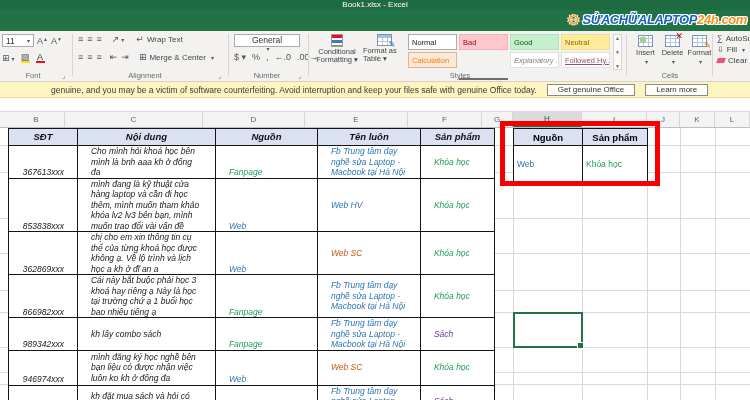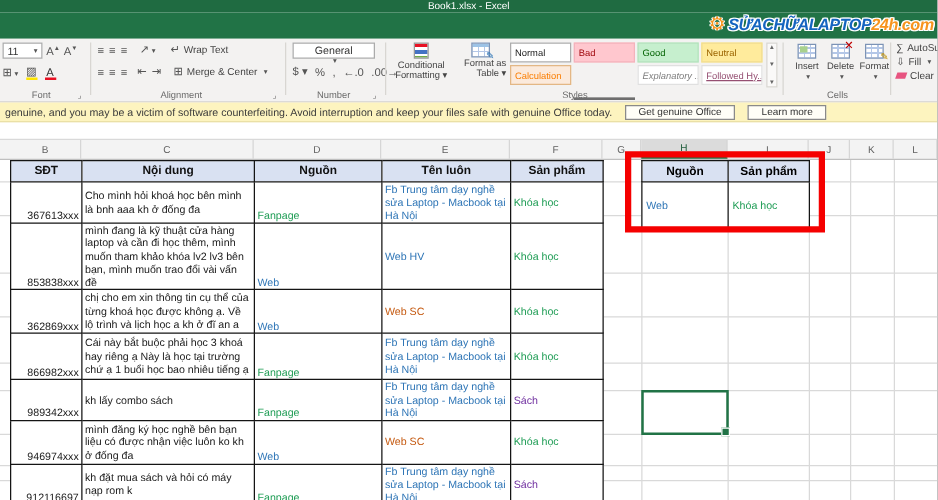--- a/index.html
+++ b/index.html
@@ -65,39 +65,39 @@
   .ico-fat { width:15px; height:12px; border:1px solid #7C93B5; position:relative; background:
     linear-gradient(#9DC3E6 0 3px, transparent 3px),
     repeating-linear-gradient(90deg,transparent 0 4px,#B4C7E7 4px 5px),
     repeating-linear-gradient(0deg,transparent 0 3px,#B4C7E7 3px 4px), #fff; }
   .ico-fat::after { content:"✎"; position:absolute; right:-5px; bottom:-4px; font-size:8px; color:#2E75B6; }
   .stackbtn { display:flex; align-items:center; gap:3px; font-size:8px; color:#444; margin-bottom:2px; white-space:nowrap; }
   .eraser { display:inline-block; width:8px; height:5px; background:#E75480; transform:skewX(-20deg); }
 
   
   .warnbar { left:0; top:82px; width:750px; height:16px; background:#FDF4BF;
-    border-bottom:1px solid #E3D99F; display:flex; align-items:center; font-size:8.5px; color:#3B3B3B; }
+    border-bottom:1px solid #E3D99F; display:flex; align-items:center; font-size:8.5px; color:#3B3B3B;padding-left:47px; }
   .warnbtn { border:1px solid #8A8A8A; background:#FFFEF7; font-size:8px; color:#333;
     height:12px; line-height:10px; padding:0 10px; margin-left:10px; white-space:nowrap; }
 
   .formulabar { left:0; top:98px; width:750px; height:14px; background:#fff; border-bottom:1px solid #D9D9D9; }
 
   
   .colstrip { left:0; top:112px; width:750px; height:16px; background:#F3F3F3; border-bottom:1px solid #BFBFBF; }
   .colletter { position:absolute; top:0; height:15px; font-size:8px; color:#616161;
     display:flex; align-items:center; justify-content:center; border-right:1px solid #D6D6D6; }
   .colletter.sel { background:#DBDBDB; border-bottom:2px solid #217346; color:#1E5C3A; }
   .gridarea { left:0; top:128px; width:750px; height:272px; background:#fff; }
   .vline { position:absolute; top:128px; bottom:0; width:1px; background:#D9D9D9; z-index:1; }
   .hline { position:absolute; left:0; width:750px; height:1px; background:#D9D9D9; z-index:1; }
 
   table.datatable { position:absolute; left:8px; top:128px; border-collapse:collapse;
     table-layout:fixed; background:#fff; z-index:2; }
   table.datatable td, table.datatable th { border:1px solid #141414; overflow:hidden;
-    font-size:8.5px; line-height:10.5px; padding:0 2px; }
+    font-size:8.5px; line-height:10.5px; padding:0 13px;font-style:italic; }
   table.datatable th { background:#D9E1F2; font-size:9.5px; font-weight:bold; color:#111; text-align:center; }
   td.c-phone { text-align:right; vertical-align:bottom; font-size:9px; color:#1A1A1A; padding-right:3px; }
   td.c-content { vertical-align:middle; color:#1A1A1A;margin-top:12px; }
   td.c-src { vertical-align:bottom; }
   td.c-name { vertical-align:middle; }
   td.c-prod { vertical-align:middle; }
 
   table.sidetable { position:absolute; left:513px; top:128px; border-collapse:collapse;
     table-layout:fixed; background:#fff; z-index:2; }
   table.sidetable td, table.sidetable th { border:1px solid #141414; font-size:8.5px; padding:0 3px; overflow:hidden; }
@@ -188,21 +188,21 @@
     <span class="glabel" style="left:240px; width:54px;">Number</span>
     <span class="launcher" style="left:298px;">⌟</span>
     <span class="gsep" style="left:308px;"></span>
 
     <div class="cellsbtn abs" style="left:314px; top:3px; width:46px;">
       <span class="ico-cf"></span>
       <span style="text-align:center; line-height:8px;">Conditional Formatting ▾</span>
     </div>
     <div class="cellsbtn abs" style="left:363px; top:3px; width:42px;">
       <span class="ico-fat"></span>
-      <span style="text-align:right; line-height:8px;">Format as Table ▾</span>
+      <span style="text-align:left; line-height:8px;">Format as Table ▾</span>
     </div>
     <div class="chips" id="style-chips">
         <span class="chip" style="background: rgb(255, 255, 255); color: rgb(26, 26, 26); border: 1px solid rgb(172, 172, 172); font-weight: normal;">Normal</span>
         <span class="chip" style="background: rgb(255, 199, 206); color: rgb(156, 0, 6); border: 1px solid rgb(244, 179, 188);">Bad</span>
         <span class="chip" style="background: rgb(198, 239, 206); color: rgb(0, 97, 0); border: 1px solid rgb(181, 226, 190);">Good</span>
         <span class="chip" style="background: rgb(255, 235, 156); color: rgb(156, 101, 0); border: 1px solid rgb(241, 221, 144);">Neutral</span>
         <span class="chip" style="background: rgb(251, 234, 220); color: rgb(250, 125, 0); border: 1px solid rgb(227, 183, 133);">Calculation</span>
         <span class="chip" style="background: rgb(165, 165, 165); color: rgb(255, 255, 255); border: 1px solid rgb(110, 110, 110); font-weight: normal; margin-top: 26px;">Check Cell</span>
         <span class="chip" style="background: rgb(255, 255, 255); color: rgb(127, 127, 127); border: 1px solid rgb(224, 224, 224); font-style: italic;">Explanatory ...</span>
         <span class="chip" style="background: rgb(255, 255, 255); color: rgb(149, 79, 114); border: 1px solid rgb(224, 224, 224); text-decoration: underline;">Followed Hy...</span>

